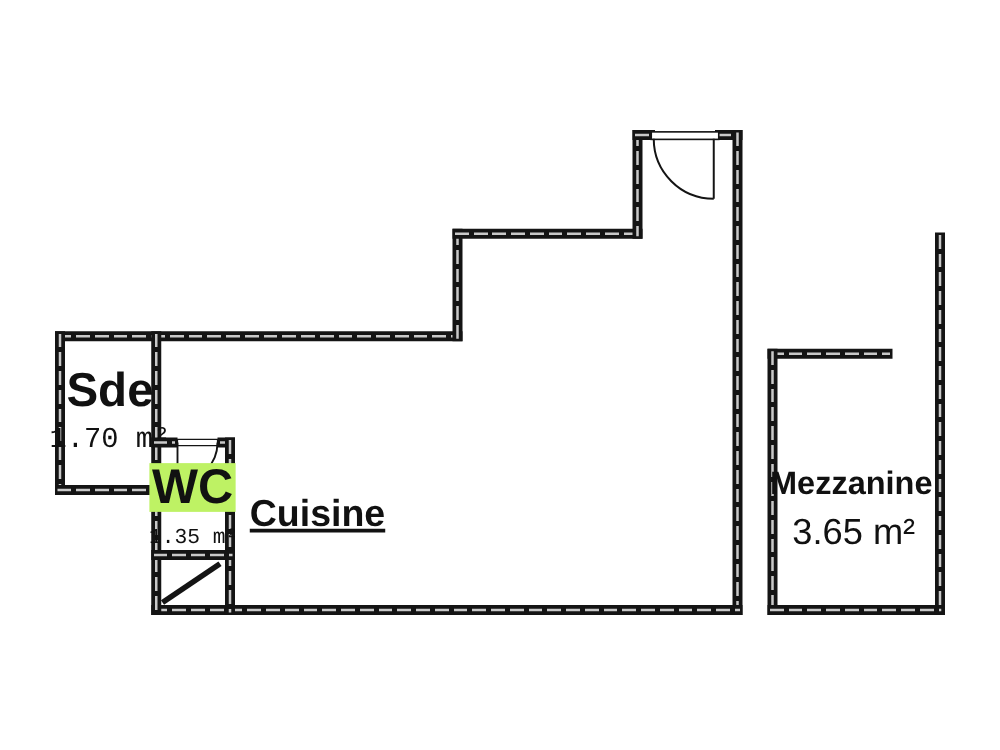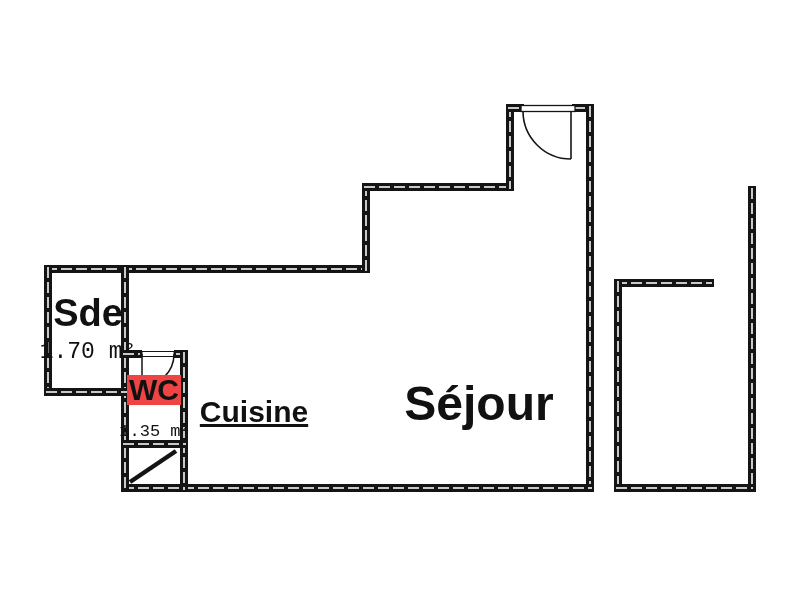--- a/index.html
+++ b/index.html
@@ -90,21 +90,22 @@
       <line x1="142" y1="354" x2="142" y2="386" stroke="#141414" stroke-width="1.5"></line>
       <path d="M 174 354 A 32 32 0 0 1 142 386" fill="none" stroke="#141414" stroke-width="1.5"></path>
     </g>
 
     <line x1="130" y1="482" x2="176" y2="451" stroke="#141414" stroke-width="4.5"></line>
   </svg>
 
   <div class="lbl bold" style="left:88px; top:313px; font-size:38px;">Sde</div>
   <div class="lbl" style="left:88px; top:352px; font-size:23px;font-family:Liberation Mono, monospace;">1.70 m²</div>
 
-  <div class="lbl bold" style="left:154px; top:390px; font-size:30px; background:#ef4444; padding:0 2px;">WC</div>
+  <div class="lbl bold" style="left:154px; top:390px; font-size:39px; background:#bef264; padding:0 2px;">WC</div>
   <div class="lbl" style="left:155px; top:431px; font-size:17px;font-family:Liberation Mono, monospace;">1.35 m²</div>
 
   <div class="lbl bold" style="left:254px; top:412px; font-size:30px;text-decoration:underline;">Cuisine</div>
 
-  <div class="lbl bold" style="left:479px; top:404px; font-size:48px;">Séjour</div>
 
+  <div class="lbl bold" style="left:681px; top:386px; font-size:26px;">Mezzanine</div>
+  <div class="lbl" style="left:683px; top:427px; font-size:29px;">3.65 m²</div>
 
 </div>
 
 </body></html>

